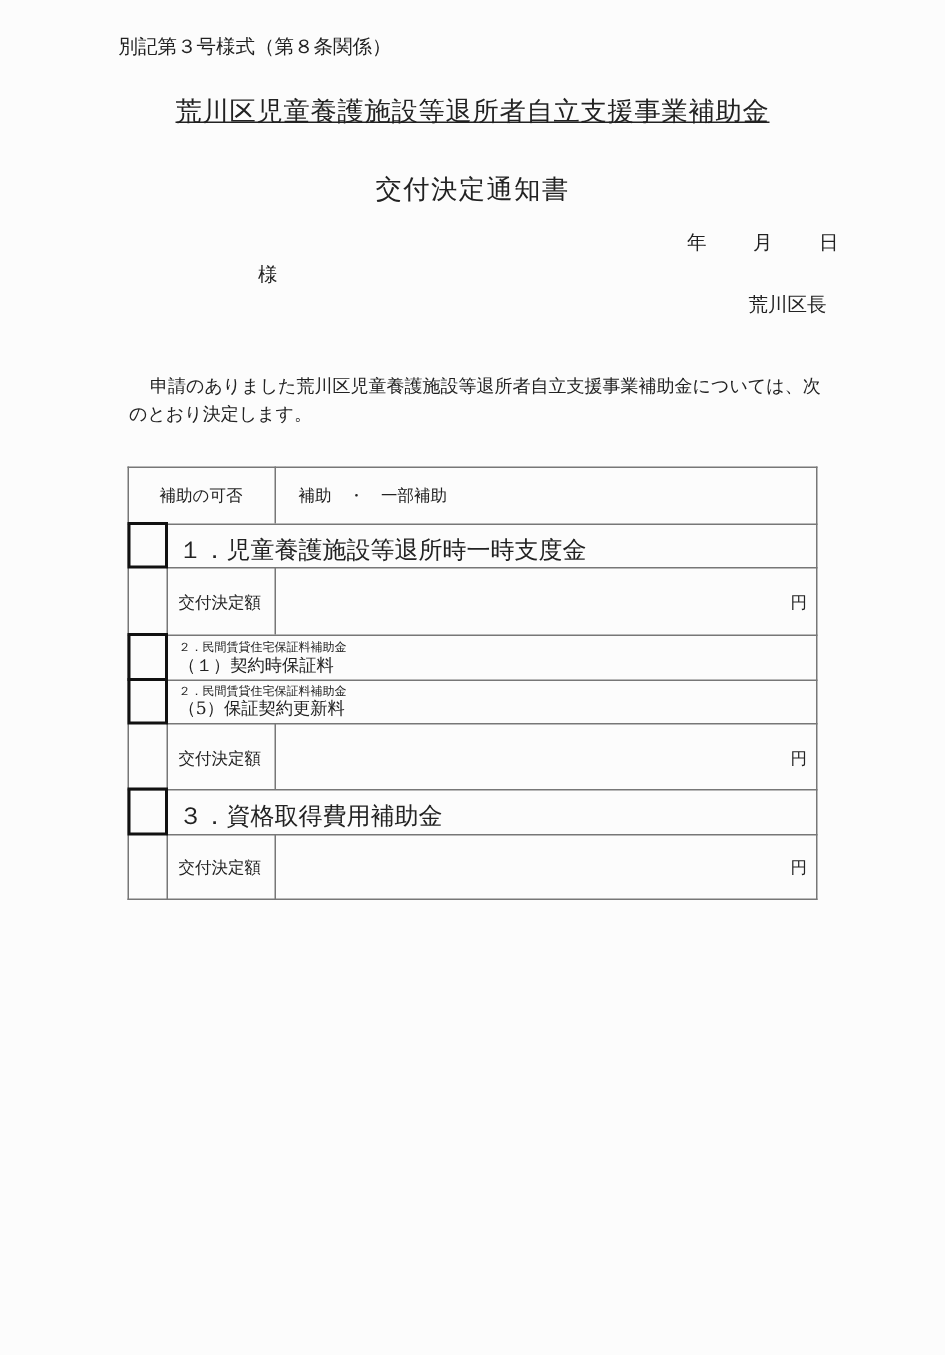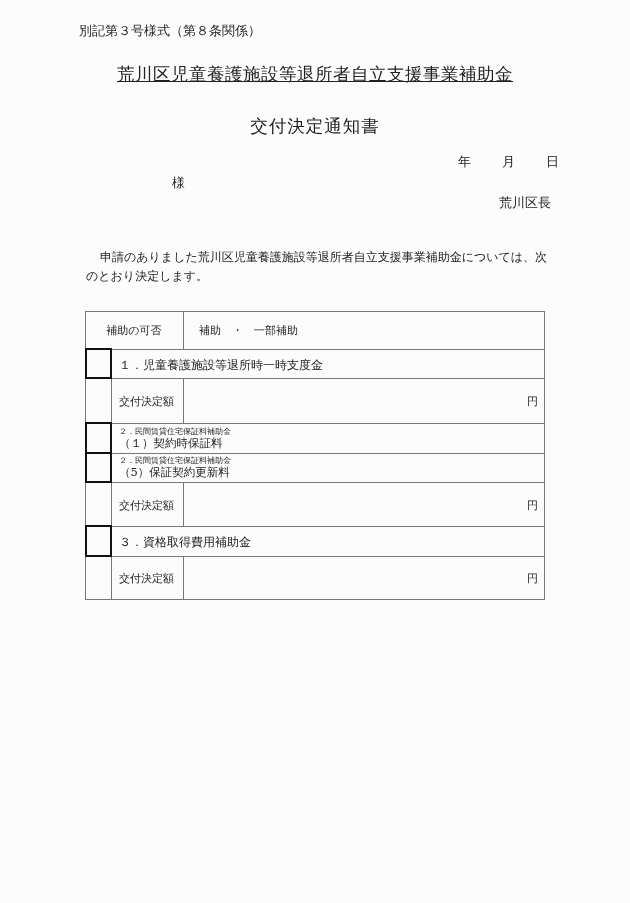--- a/index.html
+++ b/index.html
@@ -18,21 +18,21 @@
   .date .m { width: 44px; }
   .recipient { top: 174px; left: 172px; font-size: 13px; }
   .issuer { top: 194px; right: 79px; font-size: 13px; font-family: Liberation Serif, serif; }
   .body-text { top: 248px; left: 86px; width: 470px; font-size: 12px; line-height: 19px; white-space: normal; text-indent: 14px; }
 
   .tbl { position: absolute; left: 85px; top: 271px; width: 460px; height: 289px; margin-top: 40px; }
   .ln { position: absolute; background: #777; }
   .h { height: 1px; }
   .v { width: 1px; }
   .cell { position: absolute; font-size: 11px; white-space: nowrap; }
-  .big { font-size: 12px; }
+  .big { font-size: 16px; }
   .cb { position: absolute; border: 2.5px solid #111; box-sizing: border-box; background: transparent; cursor: pointer; }
   .yen { position: absolute; font-size: 11px; right: 7px; }
   .small { font-size: 8px; line-height: 10px; }
   .sub { font-size: 11.5px; line-height: 13px; }
 </style>
 </head>
 <body>
 
 <div class="abs form-ref">別記第３号様式（第８条関係）</div>
 <div class="abs title1">荒川区児童養護施設等退所者自立支援事業補助金</div>

